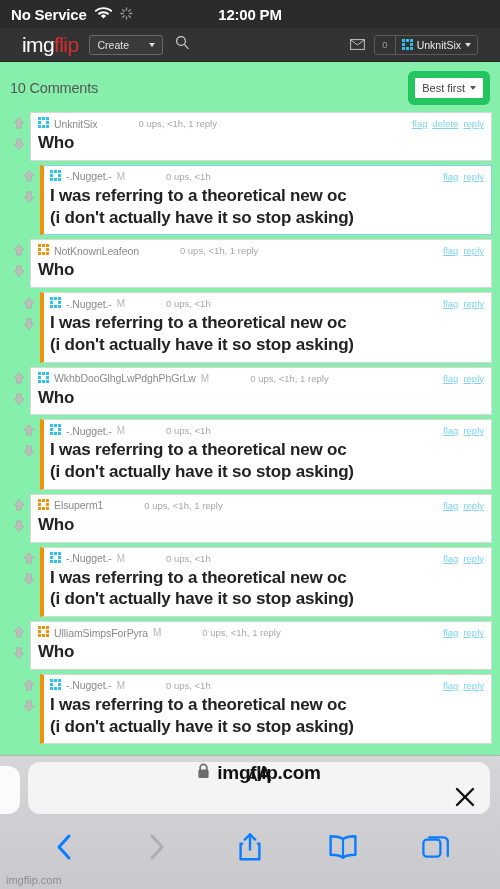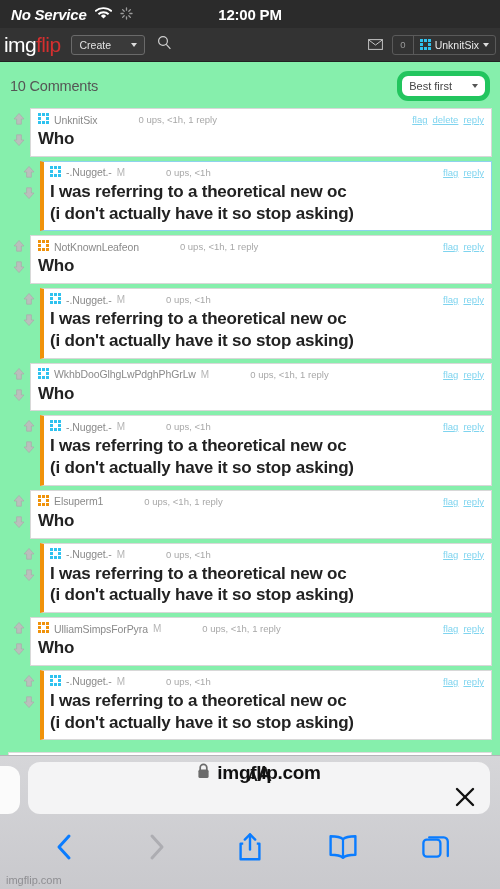--- a/index.html
+++ b/index.html
@@ -13,21 +13,21 @@
   
   .status-bar {
     height: 28px; width: 100%;
     background: #2b2b2b;
     color: #ffffff;
     display: flex; align-items: center;
     padding: 0 11px;
     font-size: 15px; font-weight: bold;
     letter-spacing: -0.2px;
   }
-  .sb-left { display: flex; align-items: center; gap: 8px; flex: 1; font-style: italic; }
+  .sb-left { display: flex; align-items: center; gap: 8px; flex: 1; }
   .sb-center { position: absolute; left: 0; right: 0; text-align: center;
                font-size: 15px; font-weight: bold; pointer-events: none; }
   .sb-right { display: flex; align-items: center; gap: 5px; flex: 1;
               justify-content: flex-end; z-index: 2; }
   .sb-pct { font-size: 14.5px; font-weight: bold; }
   .batt {
     width: 25px; height: 13px; border: 1.5px solid #9a9a9a; border-radius: 4px;
     position: relative; display: flex; align-items: center; padding: 1.5px;
   }
   .batt::after {
@@ -35,21 +35,21 @@
     width:2px; height:5px; background:#9a9a9a; border-radius:0 1px 1px 0;
   }
   .batt-fill { background:#f5cf3d; height:100%; width:100%; border-radius:2px;
                display:flex; align-items:center; justify-content:center; }
 
   
   .nav {
     height: 34px; width: 100%;
     background: #333333;
     display: flex; align-items: center;
-    padding: 0 4px;
+    padding: 0 22px;
     border-bottom: 1px solid #222;
   }
   .logo { font-size: 21px; letter-spacing: -0.6px; color: #ffffff; }
   .logo .red { color: #d32f2f; }
   .btn-create {
     margin-left: 10px;
     border: 1px solid #6a6a6a; border-radius: 3px;
     color: #e2e2e2; font-size: 10.5px;
     padding: 3px 7px 3px 8px;
     display: flex; align-items: center; gap: 20px;
@@ -70,23 +70,23 @@
   .av { width:11px; height:11px; flex:0 0 auto; }
 
   
   .page { background:#86efac; width:100%; }
   .comments-head {
     display:flex; align-items:center; justify-content:space-between;
     padding: 9px 10px 7px 10px;
   }
   .comments-count { font-size:14.5px; color:#555; letter-spacing:-0.2px; }
   .sort-btn {
-    background:#fff; border:5px solid #22c55e; border-radius:11px;
+    background:#fff; border:7px solid #22c55e; border-radius:6px;
     font-size:11px; color:#444; padding:4px 7px;
-    display:flex; align-items:center; gap:20px;
+    display:flex; align-items:center; gap:5px;
   }
   .caret-dk { width:0;height:0;border-left:3.5px solid transparent;
               border-right:3.5px solid transparent;border-top:4px solid #555; }
 
   
   .thread { padding: 0 8px; }
   .crow { display:flex; align-items:stretch; margin-bottom:4px; }
   .votes {
     width: 22px; flex: 0 0 22px;
     display:flex; flex-direction:column; align-items:center;

